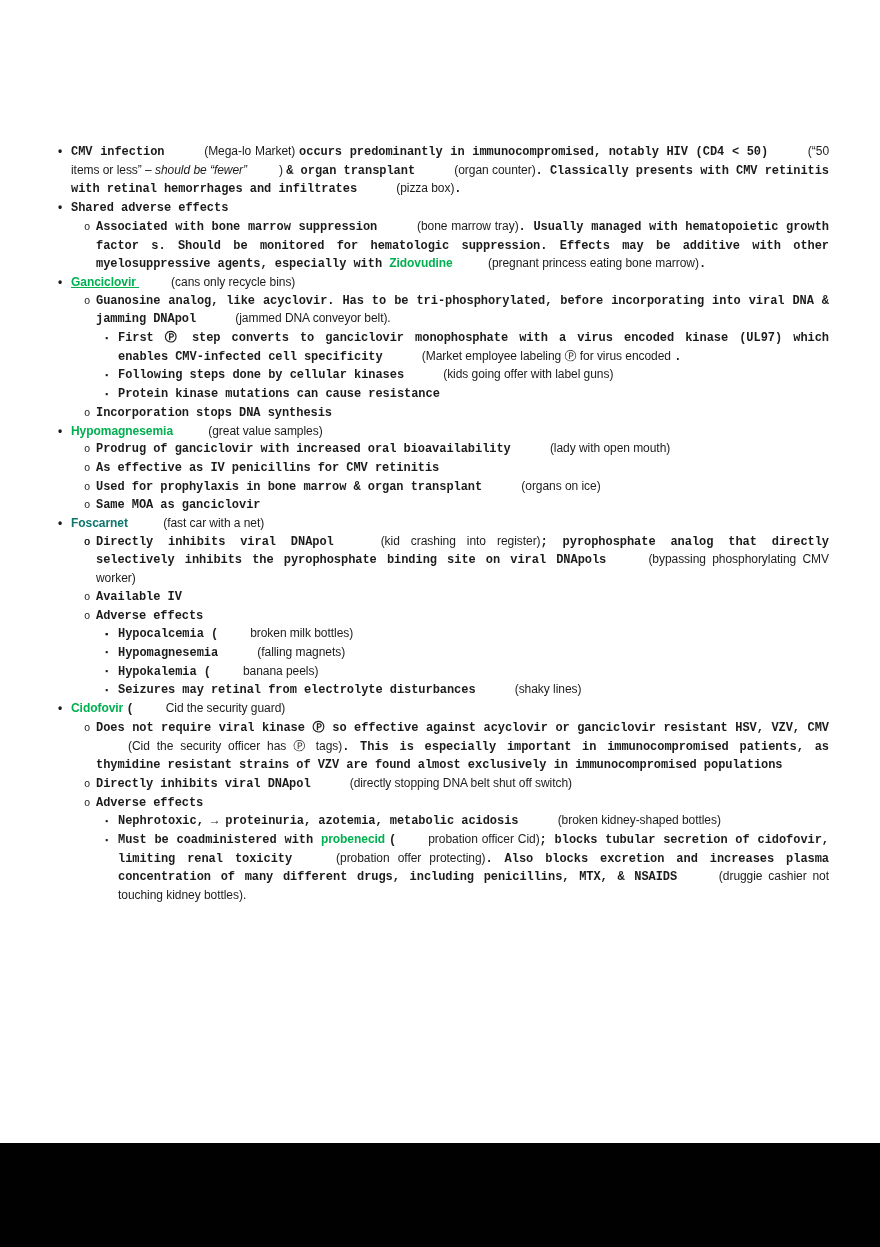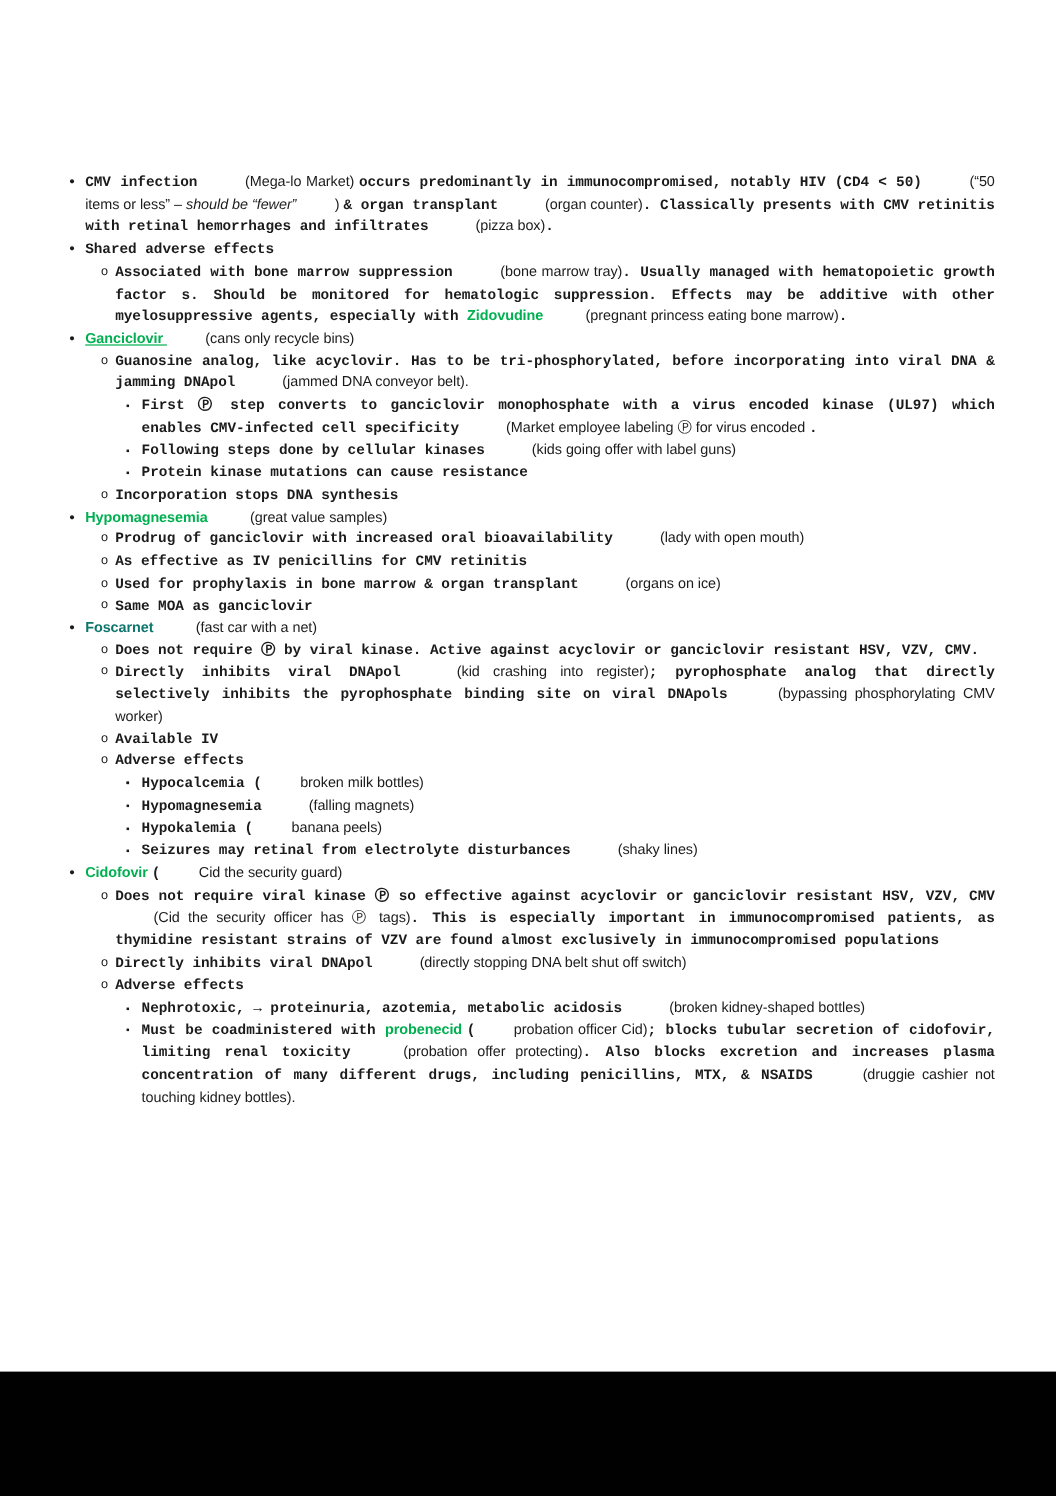--- a/index.html
+++ b/index.html
@@ -53,21 +53,21 @@
       <div class="li lvl3" style="color: rgb(27, 27, 27);"><span class="bullet b3">▪</span><span><span class="seg-bold">First Ⓟ step converts to ganciclovir monophosphate with a virus encoded kinase (UL97) which enables CMV-infected cell specificity </span><span class="seg-regular">(Market employee labeling Ⓟ for virus encoded </span><span class="seg-bold">.</span></span></div>
       <div class="li lvl3" style="color: rgb(27, 27, 27);"><span class="bullet b3">▪</span><span><span class="seg-bold">Following steps done by cellular kinases </span><span class="seg-regular">(kids going offer with label guns)</span></span></div>
       <div class="li lvl3" style="color: rgb(27, 27, 27);"><span class="bullet b3">▪</span><span><span class="seg-bold">Protein kinase mutations can cause resistance</span></span></div>
       <div class="li lvl2" style="color: rgb(27, 27, 27);"><span class="bullet b2">o</span><span><span class="seg-bold">Incorporation stops DNA synthesis</span></span></div>
       <div class="li lvl1" style="color: rgb(27, 27, 27);"><span class="bullet b1">•</span><span><span class="seg-green" style="color: rgb(0, 176, 80);">Hypomagnesemia </span><span class="seg-regular">(great value samples)</span></span></div>
       <div class="li lvl2" style="color: rgb(27, 27, 27);"><span class="bullet b2">o</span><span><span class="seg-bold">Prodrug of ganciclovir with increased oral bioavailability </span><span class="seg-regular">(lady with open mouth)</span></span></div>
       <div class="li lvl2" style="color: rgb(27, 27, 27);"><span class="bullet b2">o</span><span><span class="seg-bold">As effective as IV penicillins for CMV retinitis</span></span></div>
       <div class="li lvl2" style="color: rgb(27, 27, 27);"><span class="bullet b2">o</span><span><span class="seg-bold">Used for prophylaxis in bone marrow &amp; organ transplant </span><span class="seg-regular">(organs on ice)</span></span></div>
       <div class="li lvl2" style="color: rgb(27, 27, 27);"><span class="bullet b2">o</span><span><span class="seg-bold">Same MOA as ganciclovir</span></span></div>
       <div class="li lvl1" style="color: rgb(27, 27, 27);"><span class="bullet b1">•</span><span><span class="seg-green" style="color: #0f766e;">Foscarnet </span><span class="seg-regular">(fast car with a net)</span></span></div>
-      <div class="li lvl2" style="color: rgb(27, 27, 27);"><span class="bullet b2">o</span><span><span class="seg-bold">Does not require Ⓟ by viral kinase. Active against acyclovir or ganciclovir resistant HSV, VZV, CMV.</span></span></div>
+      <div class="li lvl2" style="color: rgb(27, 27, 27);"><span class="bullet b2">o</span></div>
       <div class="li lvl2" style="color: rgb(27, 27, 27);"><span class="bullet b2">o</span><span><span class="seg-bold">Directly inhibits viral DNApol </span><span class="seg-regular">(kid crashing into register)</span><span class="seg-bold">; pyrophosphate analog that directly selectively inhibits the pyrophosphate binding site on viral DNApols </span><span class="seg-regular">(bypassing phosphorylating CMV worker)</span></span></div>
       <div class="li lvl2" style="color: rgb(27, 27, 27);"><span class="bullet b2">o</span><span><span class="seg-bold">Available IV</span></span></div>
       <div class="li lvl2" style="color: rgb(27, 27, 27);"><span class="bullet b2">o</span><span><span class="seg-bold">Adverse effects</span></span></div>
       <div class="li lvl3" style="color: rgb(27, 27, 27);"><span class="bullet b3">▪</span></div>
       <div class="li lvl3" style="color: rgb(27, 27, 27);"><span class="bullet b3">▪</span><span><span class="seg-bold">Hypocalcemia (</span><span class="seg-regular">broken milk bottles)</span></span></div>
       <div class="li lvl3" style="color: rgb(27, 27, 27);"><span class="bullet b3">▪</span><span><span class="seg-bold">Hypomagnesemia </span><span class="seg-regular">(falling magnets)</span></span></div>
       <div class="li lvl3" style="color: rgb(27, 27, 27);"><span class="bullet b3">▪</span><span><span class="seg-bold">Hypokalemia (</span><span class="seg-regular">banana peels)</span></span></div>
       <div class="li lvl3" style="color: rgb(27, 27, 27);"><span class="bullet b3">▪</span><span><span class="seg-bold">Seizures may retinal from electrolyte disturbances </span><span class="seg-regular">(shaky lines)</span></span></div>
       <div class="li lvl1" style="color: rgb(27, 27, 27);"><span class="bullet b1">•</span><span><span class="seg-green" style="color: rgb(0, 176, 80);">Cidofovir </span><span class="seg-bold">(</span><span class="seg-regular">Cid the security guard)</span></span></div>
       <div class="li lvl2" style="color: rgb(27, 27, 27);"><span class="bullet b2">o</span><span><span class="seg-bold">Does not require viral kinase Ⓟ so effective against acyclovir or ganciclovir resistant HSV, VZV, CMV </span><span class="seg-regular">(Cid the security officer has Ⓟ tags)</span><span class="seg-bold">. This is especially important in immunocompromised patients, as thymidine resistant strains of VZV are found almost exclusively in immunocompromised populations</span></span></div>

